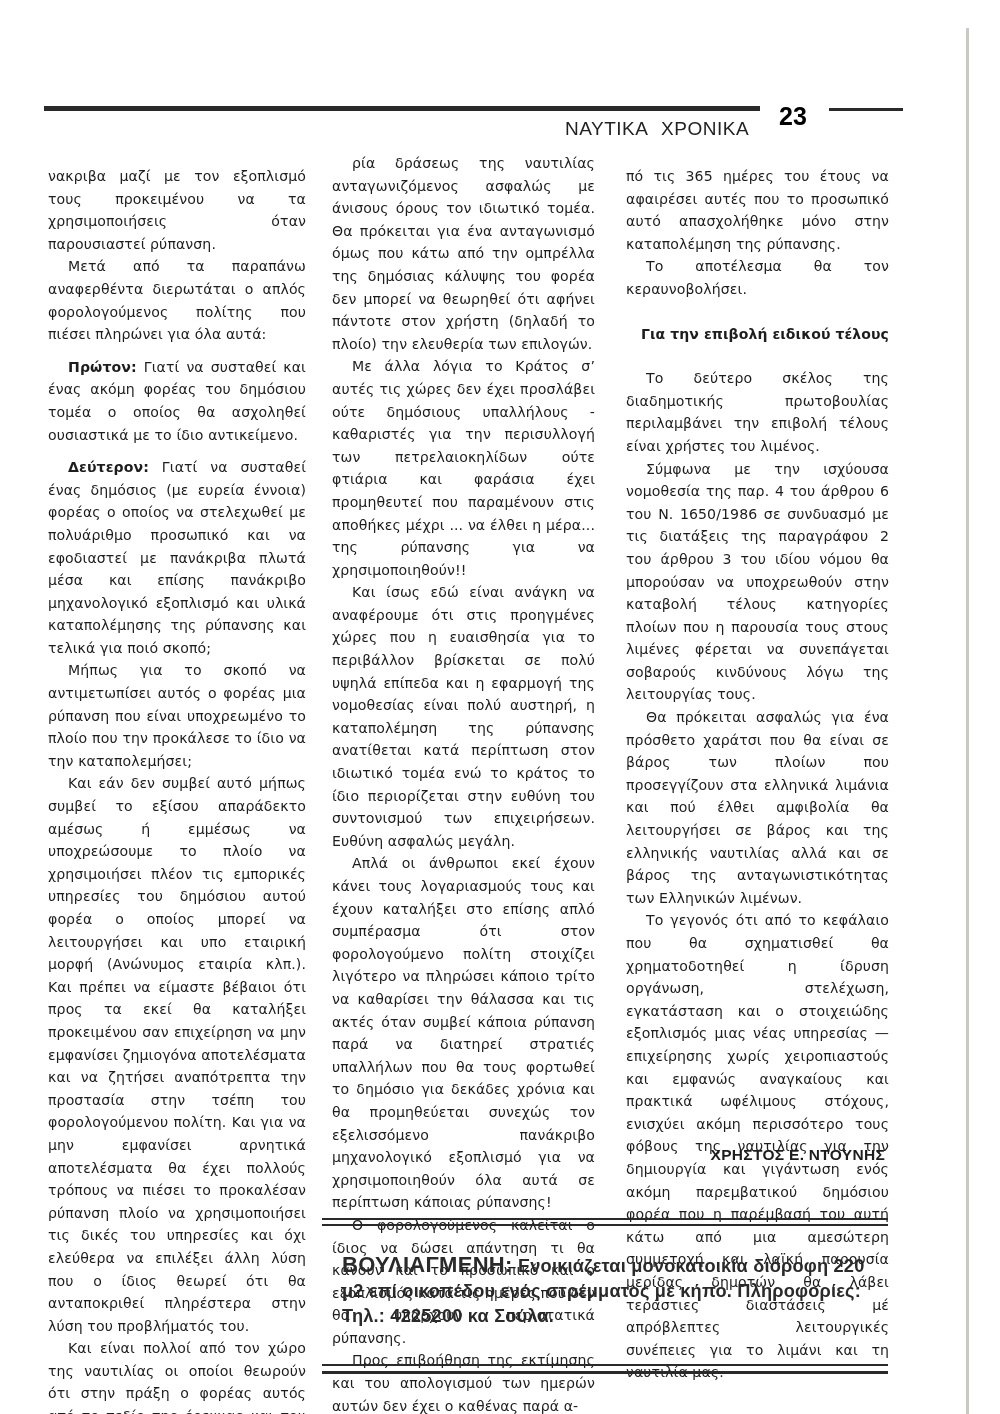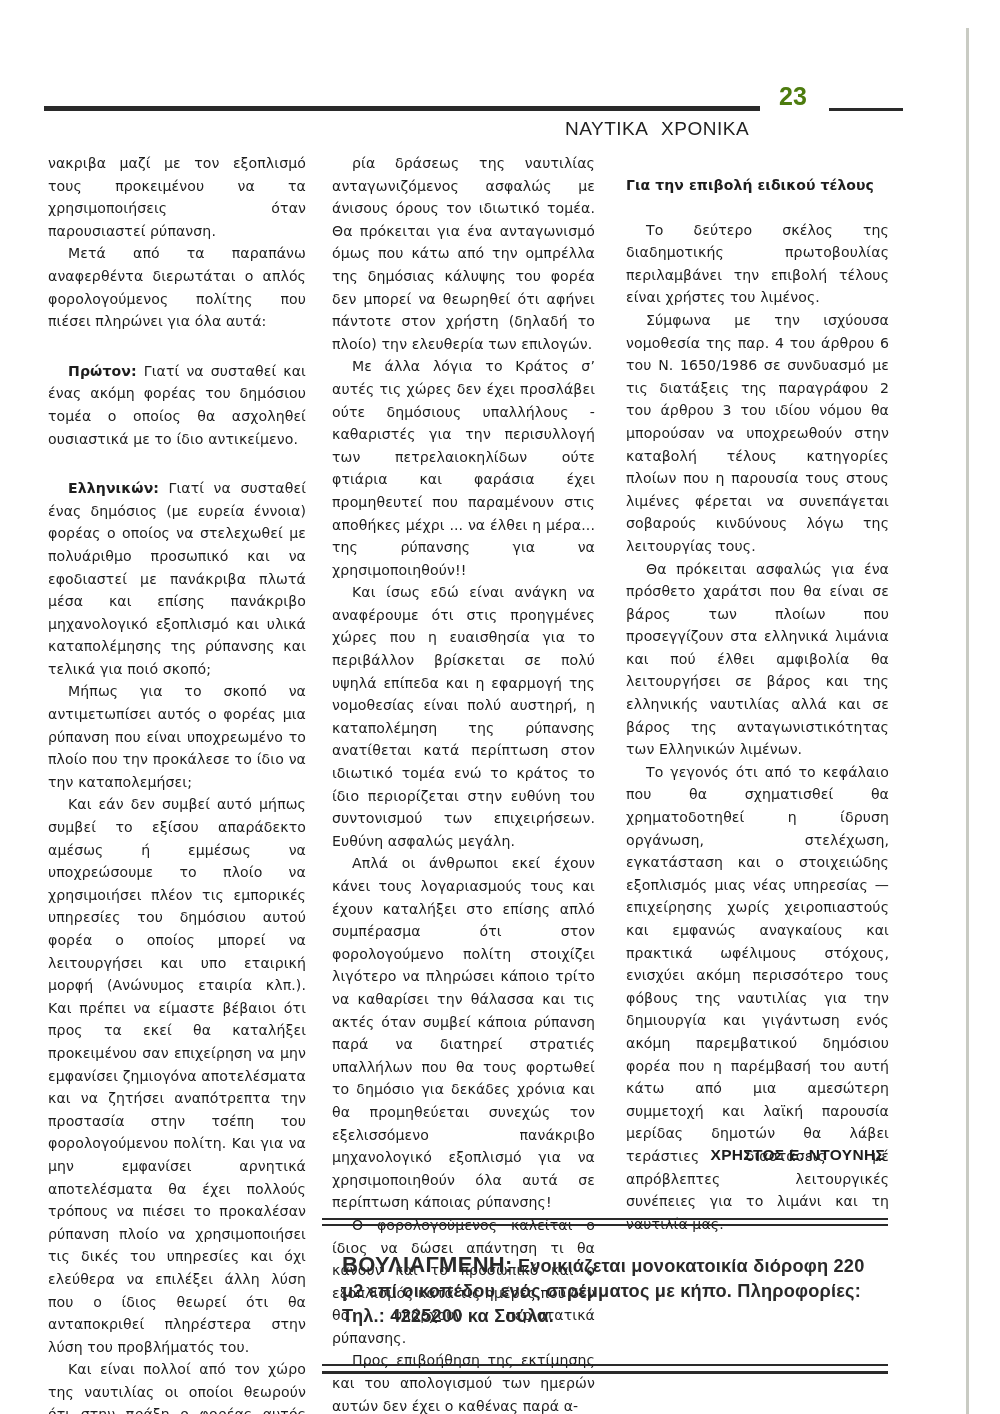--- a/index.html
+++ b/index.html
@@ -1,33 +1,33 @@
 <!DOCTYPE html>
 <html><head>
 <meta charset="utf-8">
 <style>
   html, body { margin:0; padding:0; }
   body { width:1000px; height:1414px; background:#ffffff; position:relative; overflow:hidden;
          font-family:"DejaVu Sans", sans-serif; color:#1d1d1d; }
   .page-edge { position:absolute; left:966px; top:28px; width:3px; height:1386px; background:#c9cbc3; }
   .header-rule-left { position:absolute; left:44px; top:106px; width:716px; height:5px; background:#2a2a2a; }
   .header-rule-right { position:absolute; left:829px; top:108px; width:74px; height:3px; background:#2a2a2a; }
-  .page-number { position:absolute; left:779px; top:84px; font-family:"Liberation Sans", sans-serif; font-weight:bold;
-                 font-size:25px; letter-spacing:0; color:#4d7c0f; line-height:1; }
+  .page-number { position:absolute; left:779px; top:104px; font-family:"Liberation Sans", sans-serif; font-weight:bold;
+                 font-size:25px; letter-spacing:0; color:#000000; line-height:1; }
   .publication { position:absolute; left:565px; top:119px; width:195px; font-family:"Liberation Sans", sans-serif;
                  font-size:19px; letter-spacing:0.5px; word-spacing:8px; color:#222; line-height:1; }
   .col { position:absolute; top:152px; font-size:14.1px; line-height:22.6px; text-align:justify; letter-spacing:0.1px; }
   .col p { margin:0; text-indent:20px; }
-  .col p.noindent { text-indent:0; }
-  .col p.gap { margin-top:27px; }
+  .col p.noindent { text-indent:0;margin-top:13px; }
+  .col p.gap { margin-top:10px; }
   .col1 { left:48px; width:258px; }
   .col2 { left:332px; width:263px; }
   .col3 { left:626px; width:263px; }
   .lead { font-weight:bold; }
-  .subhead { font-weight:bold; font-size:14px; margin:22px 0 22px 0 !important; text-indent:0 !important; text-align:left; }
+  .subhead { font-weight:bold; font-size:14px; margin:22px 0 22px 0 !important; text-indent:0 !important; text-align:right; }
   .byline { position:absolute; left:680px; top:1146px; width:205px; text-align:right; font-family:"Liberation Sans", sans-serif;
             font-weight:bold; font-size:15.5px; letter-spacing:0.3px; }
   .rule-mid-1 { position:absolute; left:322px; top:1218px; width:566px; height:2px; background:#2a2a2a; }
   .rule-mid-2 { position:absolute; left:322px; top:1224px; width:566px; height:2px; background:#2a2a2a; }
   .ad { position:absolute; left:342px; top:1252px; width:545px; font-family:"Liberation Sans", sans-serif; font-weight:bold;
         font-size:18.2px; line-height:25px; color:#2a2a2a; letter-spacing:0.2px; }
   .ad .ad-town { font-size:22px; letter-spacing:0.3px;text-align:right; }
   .rule-box-bot1 { position:absolute; left:322px; top:1364px; width:566px; height:2px; background:#2a2a2a; }
   .rule-box-bot2 { position:absolute; left:322px; top:1371px; width:566px; height:2.5px; background:#2a2a2a; }
 </style>
@@ -40,34 +40,38 @@
   <div class="header-rule-left"></div>
   <div class="page-number">23</div>
   <div class="header-rule-right"></div>
   <div class="publication">ΝΑΥΤΙΚΑ  ΧΡΟΝΙΚΑ</div>
 </div>
 
 <div class="col col1" id="col1">
     <p class="noindent"><span>νακριβα μαζί με τον εξοπλισμό τους προκειμένου να τα χρησιμοποιήσεις όταν παρουσιαστεί ρύπανση.</span></p>
     <p><span>Μετά από τα παραπάνω αναφερθέντα διερωτάται ο απλός φορολογούμενος πολίτης που πιέσει πληρώνει για όλα αυτά:</span></p>
     <p class="gap"><span class="lead">Πρώτον:</span><span> Γιατί να συσταθεί και ένας ακόμη φορέας του δημόσιου τομέα ο οποίος θα ασχοληθεί ουσιαστικά με το ίδιο αντικείμενο.</span></p>
-    <p class="gap"><span class="lead">Ελληνικών:</span><span> Γιατί να συσταθεί ένας δημόσιος (με ευρεία έννοια) φορέας ο οποίος να στελεχωθεί με πολυάριθμο προσωπικό και να εφοδιαστεί με πανάκριβα πλωτά μέσα και επίσης πανάκριβο μηχανολογικό εξοπλισμό και υλικά καταπολέμησης της ρύπανσης και τελικά για ποιό σκοπό;</span></p>
+    <p class="gap"><span class="lead">Δεύτερον:</span><span> Γιατί να συσταθεί ένας δημόσιος (με ευρεία έννοια) φορέας ο οποίος να στελεχωθεί με πολυάριθμο προσωπικό και να εφοδιαστεί με πανάκριβα πλωτά μέσα και επίσης πανάκριβο μηχανολογικό εξοπλισμό και υλικά καταπολέμησης της ρύπανσης και τελικά για ποιό σκοπό;</span></p>
     <p><span>Μήπως για το σκοπό να αντιμετωπίσει αυτός ο φορέας μια ρύπανση που είναι υποχρεωμένο το πλοίο που την προκάλεσε το ίδιο να την καταπολεμήσει;</span></p>
     <p><span>Και εάν δεν συμβεί αυτό μήπως συμβεί το εξίσου απαράδεκτο αμέσως ή εμμέσως να υποχρεώσουμε το πλοίο να χρησιμοιήσει πλέον τις εμπορικές υπηρεσίες του δημόσιου αυτού φορέα ο οποίος μπορεί να λειτουργήσει και υπο εταιρική μορφή (Ανώνυμος εταιρία κλπ.). Και πρέπει να είμαστε βέβαιοι ότι προς τα εκεί θα καταλήξει προκειμένου σαν επιχείρηση να μην εμφανίσει ζημιογόνα αποτελέσματα και να ζητήσει αναπότρεπτα την προστασία στην τσέπη του φορολογούμενου πολίτη. Και για να μην εμφανίσει αρνητικά αποτελέσματα θα έχει πολλούς τρόπους να πιέσει το προκαλέσαν ρύπανση πλοίο να χρησιμοποιήσει τις δικές του υπηρεσίες και όχι ελεύθερα να επιλέξει άλλη λύση που ο ίδιος θεωρεί ότι θα ανταποκριθεί πληρέστερα στην λύση του προβλήματός του.</span></p>
     <p><span>Και είναι πολλοί από τον χώρο της ναυτιλίας οι οποίοι θεωρούν ότι στην πράξη ο φορέας αυτός από το πεδίο της έρευνας και του προγραμματισμού έργων, που θα προβλέπει το καταστατικό του, θα μεταπέσει αναπότρεπτα σε επιχειρηματικές εμπορικές λειτουργίες που κάτω από την σκέπη του κοινωνικού αγαθού της προστασίας του θαλάσσιου περιβάλλοντος που θα επαγγέλλεται,  θα γιγαντωθεί και θα περιορίζει συνεχώς την ελευθε-</span></p>
   </div>
 <div class="col col2" id="col2">
     <p><span>ρία δράσεως της ναυτιλίας ανταγωνιζόμενος ασφαλώς με άνισους όρους τον ιδιωτικό τομέα. Θα πρόκειται για ένα ανταγωνισμό όμως που κάτω από την ομπρέλλα της δημόσιας κάλυψης του φορέα δεν μπορεί να θεωρηθεί ότι αφήνει πάντοτε στον χρήστη (δηλαδή το πλοίο) την ελευθερία των επιλογών.</span></p>
     <p><span>Με άλλα λόγια το Κράτος σ’ αυτές τις χώρες δεν έχει προσλάβει ούτε δημόσιους υπαλλήλους - καθαριστές για την περισυλλογή των πετρελαιοκηλίδων ούτε φτιάρια και φαράσια έχει προμηθευτεί που παραμένουν στις αποθήκες μέχρι ... να έλθει η μέρα... της ρύπανσης για να χρησιμοποιηθούν!!</span></p>
     <p><span>Και ίσως εδώ είναι ανάγκη να αναφέρουμε ότι στις προηγμένες χώρες που η ευαισθησία για το περιβάλλον βρίσκεται σε πολύ υψηλά επίπεδα και η εφαρμογή της νομοθεσίας είναι πολύ αυστηρή, η καταπολέμηση της ρύπανσης ανατίθεται κατά περίπτωση στον ιδιωτικό τομέα ενώ το κράτος το ίδιο περιορίζεται στην ευθύνη του συντονισμού των επιχειρήσεων. Ευθύνη ασφαλώς μεγάλη.</span></p>
     <p><span>Απλά οι άνθρωποι εκεί έχουν κάνει τους λογαριασμούς τους και έχουν καταλήξει στο επίσης απλό συμπέρασμα ότι στον φορολογούμενο πολίτη στοιχίζει λιγότερο να πληρώσει κάποιο τρίτο να καθαρίσει την θάλασσα και τις ακτές όταν συμβεί κάποια ρύπανση παρά να διατηρεί στρατιές υπαλλήλων που θα τους φορτωθεί το δημόσιο για δεκάδες χρόνια και θα προμηθεύεται συνεχώς τον εξελισσόμενο πανάκριβο μηχανολογικό εξοπλισμό για να χρησιμοποιηθούν όλα αυτά σε περίπτωση κάποιας ρύπανσης!</span></p>
     <p><span>Ο φορολογούμενος καλείται ο ίδιος να δώσει απάντηση τι θα κάνουν και το προσωπικό και ο εξοπλισμός κατά τις ημέρες που δεν θα υπάρχουν περιστατικά ρύπανσης.</span></p>
     <p><span>Προς επιβοήθηση της εκτίμησης και του απολογισμού των ημερών αυτών δεν έχει ο καθένας παρά α-</span></p>
   </div>
 <div class="col col3">
+  <div id="col3top">
+      <p class="noindent"><span>πό τις 365 ημέρες του έτους να αφαιρέσει αυτές που το προσωπικό αυτό απασχολήθηκε μόνο στην καταπολέμηση της ρύπανσης.</span></p>
+      <p><span>Το αποτέλεσμα θα τον κεραυνοβολήσει.</span></p>
+    </div>
   <p class="subhead">Για την επιβολή ειδικού τέλους</p>
   <div id="col3bot">
       <p><span>Το δεύτερο σκέλος της διαδημοτικής πρωτοβουλίας περιλαμβάνει την επιβολή τέλους είναι χρήστες του λιμένος.</span></p>
       <p><span>Σύμφωνα με την ισχύουσα νομοθεσία της παρ. 4 του άρθρου 6 του Ν. 1650/1986 σε συνδυασμό με τις διατάξεις της παραγράφου 2 του άρθρου 3 του ιδίου νόμου θα μπορούσαν να υποχρεωθούν στην καταβολή τέλους κατηγορίες πλοίων που η παρουσία τους στους λιμένες φέρεται να συνεπάγεται σοβαρούς κινδύνους λόγω της λειτουργίας τους.</span></p>
       <p><span>Θα πρόκειται ασφαλώς για ένα πρόσθετο χαράτσι που θα είναι σε βάρος των πλοίων που προσεγγίζουν στα ελληνικά λιμάνια και πού έλθει αμφιβολία θα λειτουργήσει σε βάρος και της ελληνικής ναυτιλίας αλλά και σε βάρος της ανταγωνιστικότητας των Ελληνικών λιμένων.</span></p>
       <p><span>Το γεγονός ότι από το κεφάλαιο που θα σχηματισθεί θα χρηματοδοτηθεί η ίδρυση οργάνωση, στελέχωση, εγκατάσταση και ο στοιχειώδης εξοπλισμός μιας νέας υπηρεσίας — επιχείρησης χωρίς χειροπιαστούς και εμφανώς αναγκαίους και πρακτικά ωφέλιμους στόχους, ενισχύει ακόμη περισσότερο τους φόβους της ναυτιλίας για την δημιουργία και γιγάντωση ενός ακόμη παρεμβατικού δημόσιου φορέα που η παρέμβασή του αυτή κάτω από μια αμεσώτερη συμμετοχή και λαϊκή παρουσία μερίδας δημοτών θα λάβει τεράστιες διαστάσεις μέ απρόβλεπτες λειτουργικές συνέπειες για το λιμάνι και τη ναυτιλία μας.</span></p>
     </div>
 </div>
 
 <div class="byline">ΧΡΗΣΤΟΣ Ε. ΝΤΟΥΝΗΣ</div>

